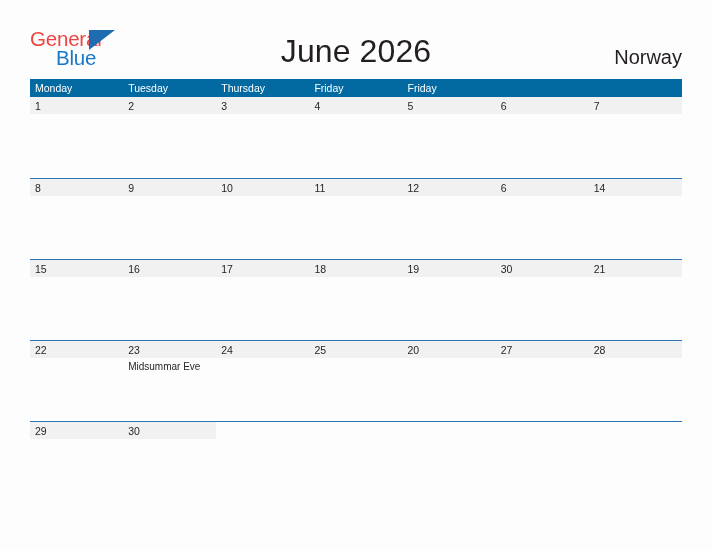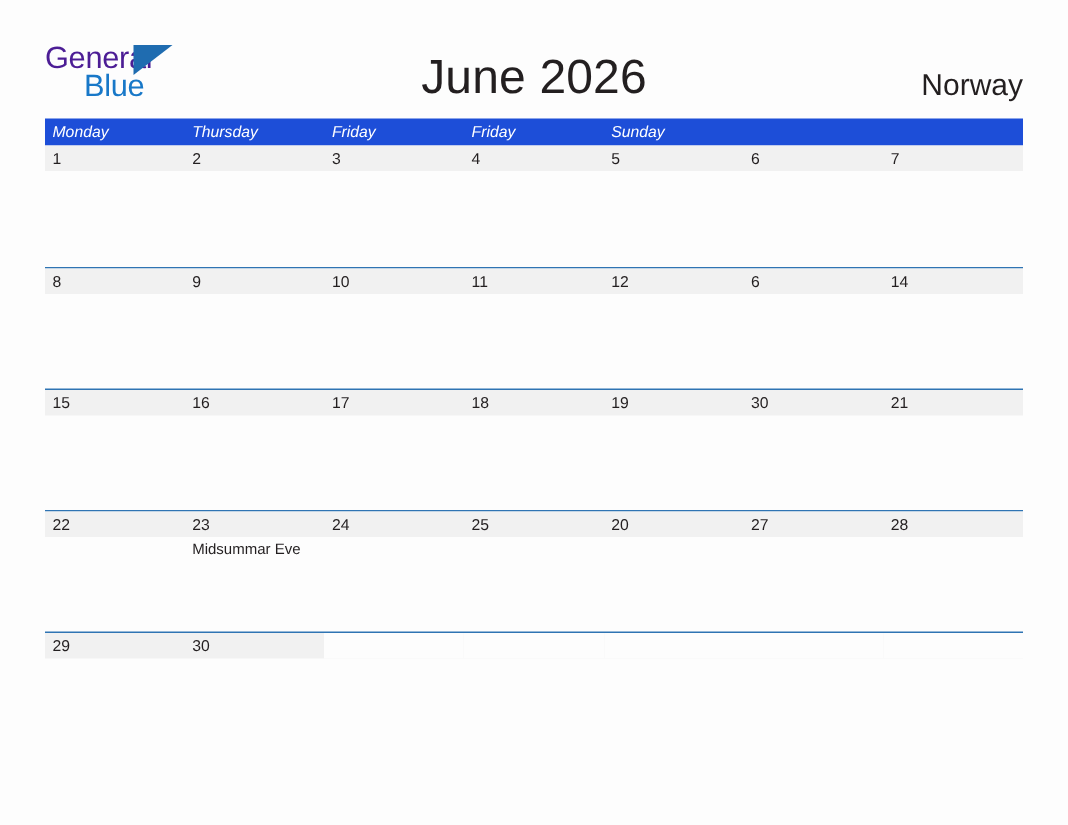--- a/index.html
+++ b/index.html
@@ -35,21 +35,21 @@
     left: 30px;
     top: 28px;
     width: 150px;
     height: 44px;
   }
   .logo-general {
     position: absolute;
     left: 0;
     top: 0;
     font-size: 20.5px;
-    color: #4c1d95;
+    color: #ef4444;
     letter-spacing: -0.2px;
     line-height: 22px;
     white-space: nowrap;
   }
   .logo-blue {
     position: absolute;
     left: 26px;
     top: 19px;
     font-size: 20.5px;
     color: #1878c8;
@@ -93,22 +93,21 @@
     position: absolute;
     left: 30px;
     top: 79px;
     width: 652px;
   }
 
   .weekday-header {
     display: flex;
     width: 652px;
     height: 18px;
-    background: #1d4ed8;
-    font-style: italic;
+    background: #0369a1;
   }
   .weekday-cell {
     width: 93.14px;
     height: 18px;
     box-sizing: border-box;
     padding-left: 5px;
     display: flex;
     align-items: center;
     font-size: 10.5px;
     color: #ffffff;
@@ -182,24 +181,24 @@
     <div class="month-title">June 2026</div>
 
     <div class="country">Norway</div>
 
   </div>
 
   <div class="calendar">
 
     <div class="weekday-header" id="weekday-header">
         <div class="weekday-cell">Monday</div>
+        <div class="weekday-cell">Tuesday</div>
         <div class="weekday-cell">Thursday</div>
         <div class="weekday-cell">Friday</div>
         <div class="weekday-cell">Friday</div>
-        <div class="weekday-cell">Sunday</div>
       </div>
 
     <div id="weeks-container">
         <div class="week-row">
           <div class="date-strip">
             <div class="day-cell">1</div>
             <div class="day-cell">2</div>
             <div class="day-cell">3</div>
             <div class="day-cell">4</div>
             <div class="day-cell">5</div>

